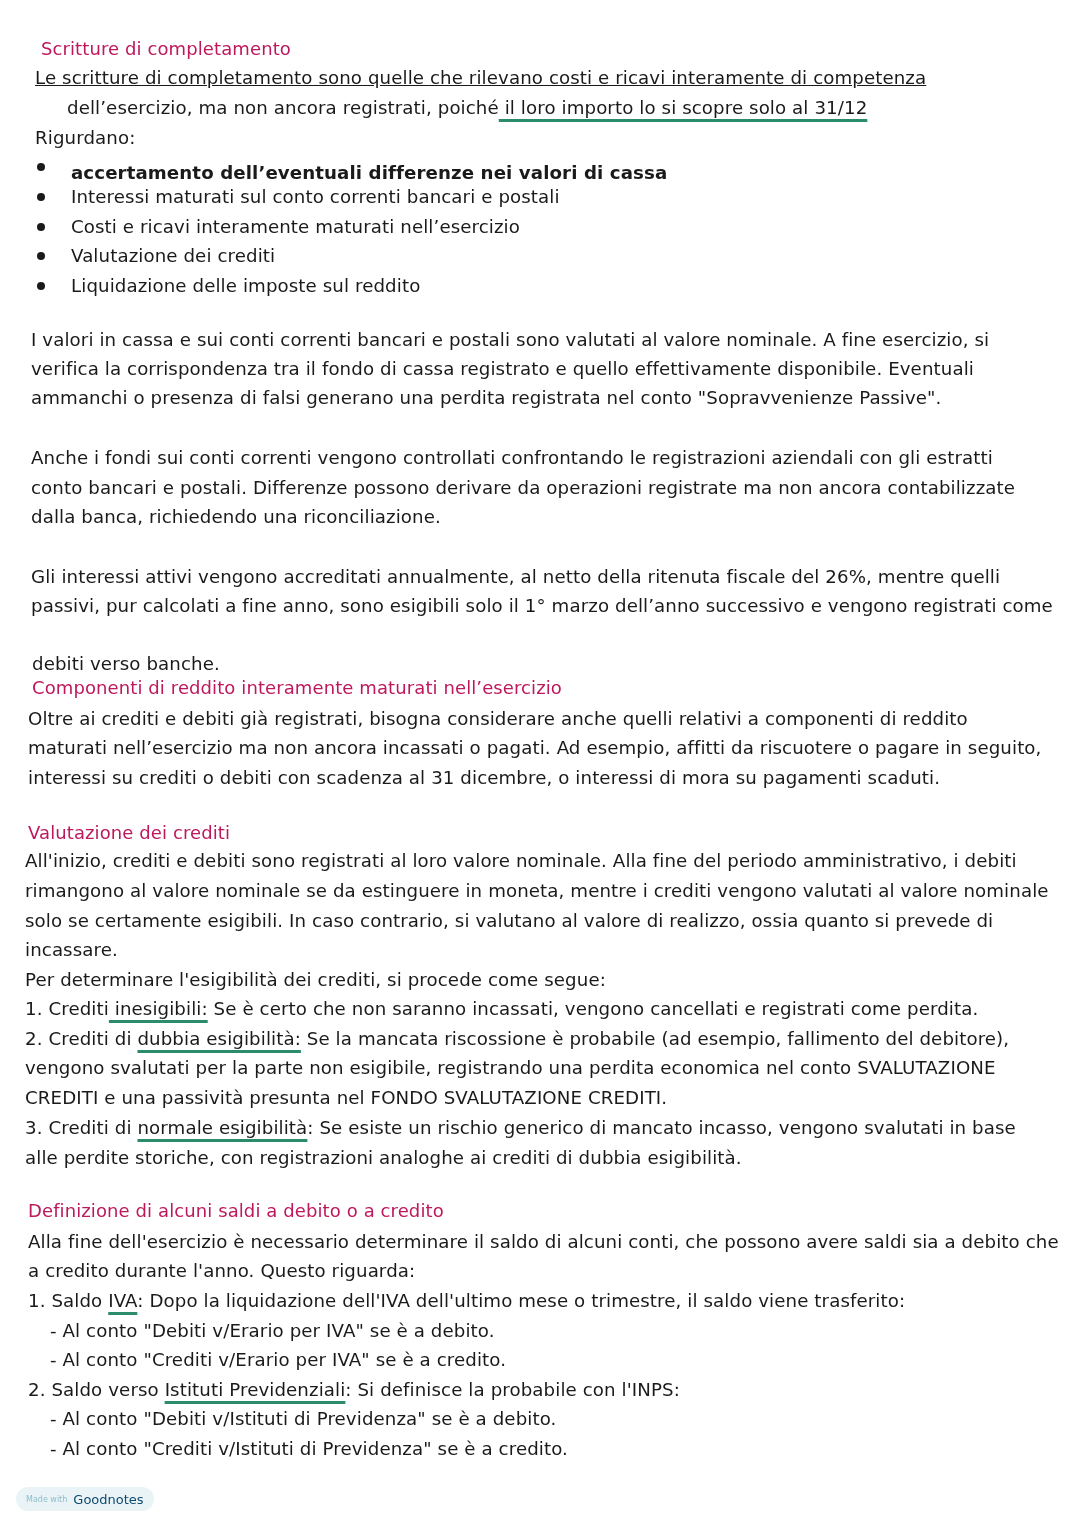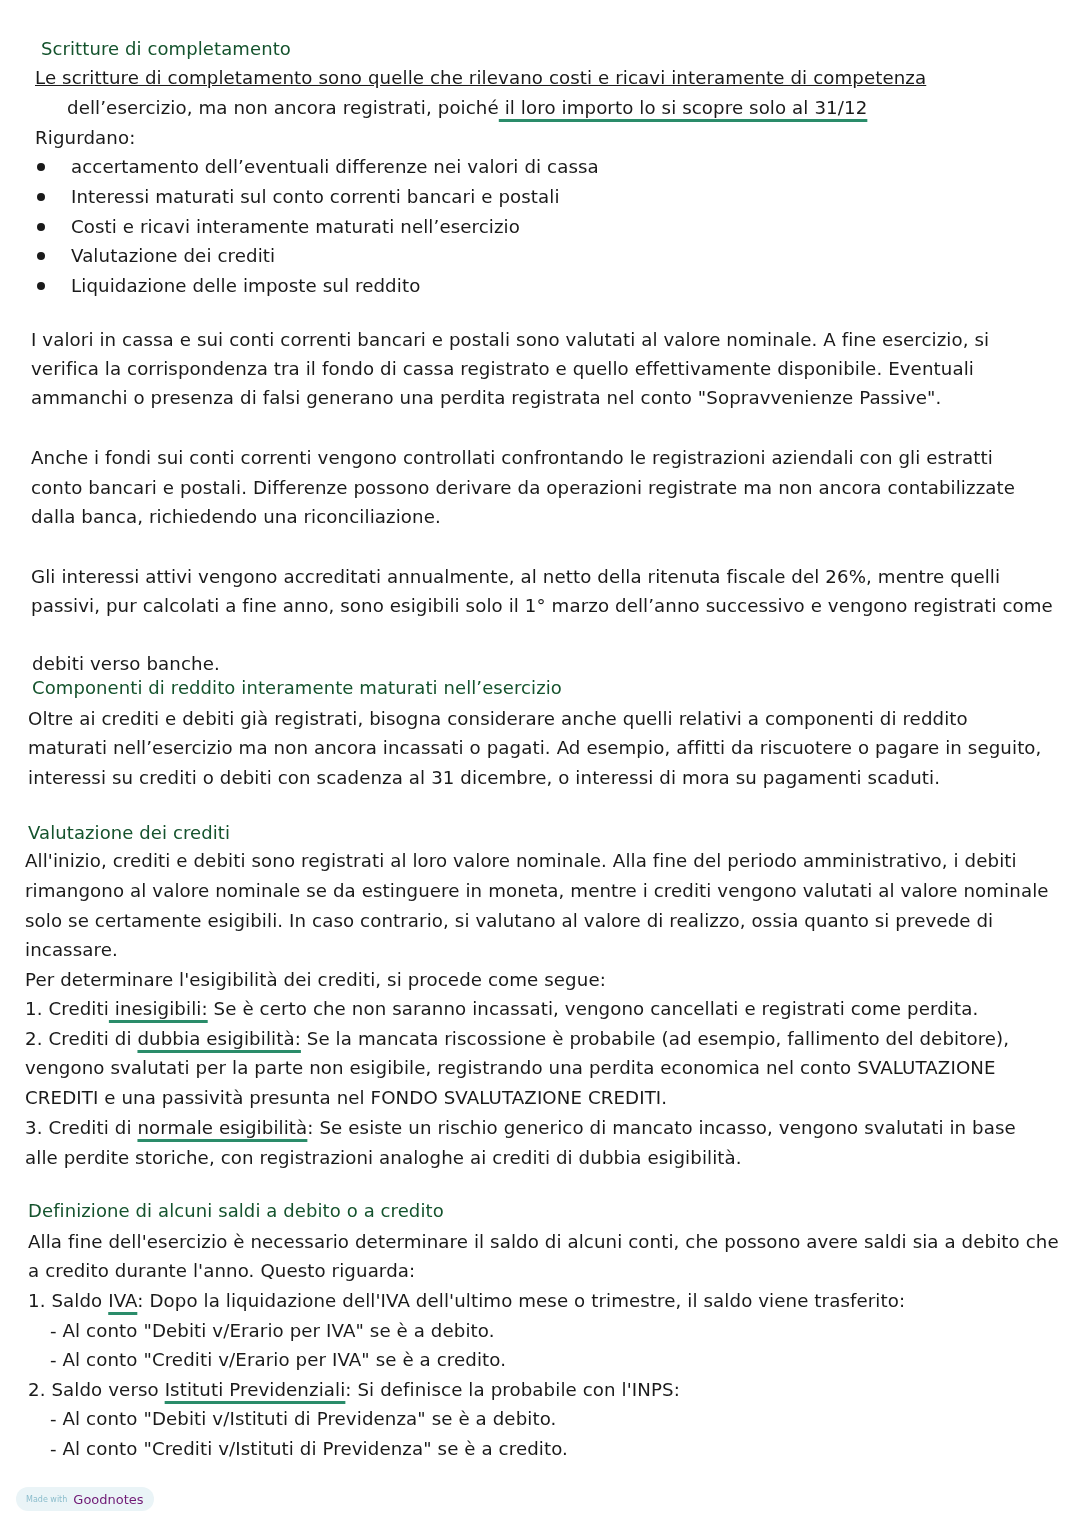--- a/index.html
+++ b/index.html
@@ -1,37 +1,37 @@
 <!DOCTYPE html>
 <html><head>
 <meta charset="utf-8">
 <style>
   html, body { margin:0; padding:0; background:#ffffff; }
   body { width:1080px; height:1527px; position:relative; overflow:hidden;
          font-family:"DejaVu Sans", sans-serif; color:#1a1a1a; }
   .line { position:absolute; white-space:nowrap; font-size:18.2px; line-height:30px; letter-spacing:0.1px; }
-  .head { color:#14532d; font-size:18px; }
+  .head { color:#be185d; font-size:18px; }
   .ul { text-decoration: underline; text-decoration-color:#2a8c6a; text-decoration-thickness:3px; text-underline-offset:5px; }
   .bullet { position:absolute; width:8px; height:8px; border-radius:50%; background:#1a1a1a; }
   .badge { position:absolute; left:16px; top:1487px; height:24px; padding:0 10px;
            border-radius:12px; background:#eaf4f7; display:flex; align-items:center; gap:6px; }
   .badge .small { font-size:8px; color:#8bbdcc; }
-  .badge .brand { font-size:13px; color:#701a75; }
+  .badge .brand { font-size:13px; color:#0c4a6e; }
 </style>
 </head>
 <body>
 
 <div class="line head" style="left:41px;top:34px;">Scritture di completamento</div>
 <div class="line" style="left:35px;top:63px;text-decoration:underline;">Le scritture di completamento sono quelle che rilevano costi e ricavi interamente di competenza</div>
 <div class="line" style="left:35px;top:93px;margin-left:32px;"><span>dell’esercizio, ma non ancora registrati, poiché</span><span class="ul"> il loro importo lo si scopre solo al 31/12 </span></div>
 <div class="line" style="left:35px;top:123px;">Rigurdano:</div>
 
 <div>
   <div class="bullet" style="left:37px;top:163px;"></div>
-  <div class="line" style="left:71px;top:152px;">accertamento dell’eventuali differenze nei valori di cassa</div>
+  <div class="line" style="left:71px;top:158px;font-weight:bold;">accertamento dell’eventuali differenze nei valori di cassa</div>
   <div class="bullet" style="left:37px;top:193px;"></div>
   <div class="line" style="left:71px;top:182px;">Interessi maturati sul conto correnti bancari e postali</div>
   <div class="bullet" style="left:37px;top:223px;"></div>
   <div class="line" style="left:71px;top:212px;">Costi e ricavi interamente maturati nell’esercizio</div>
   <div class="bullet" style="left:37px;top:252px;"></div>
   <div class="line" style="left:71px;top:241px;">Valutazione dei crediti</div>
   <div class="bullet" style="left:37px;top:282px;"></div>
   <div class="line" style="left:71px;top:271px;">Liquidazione delle imposte sul reddito</div>
 </div>
 

